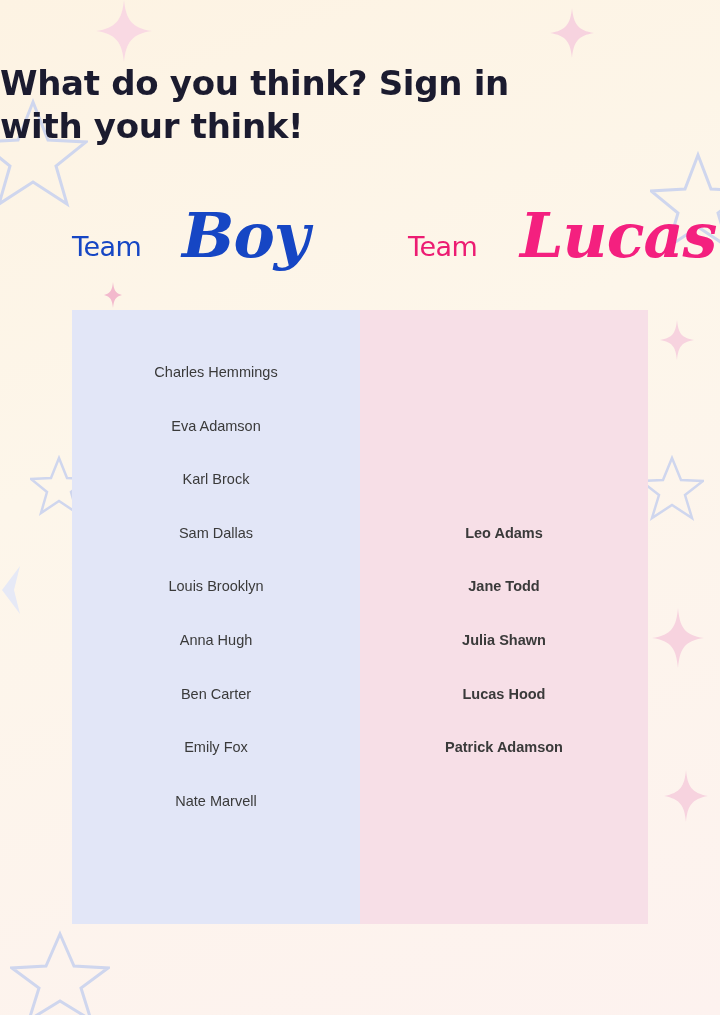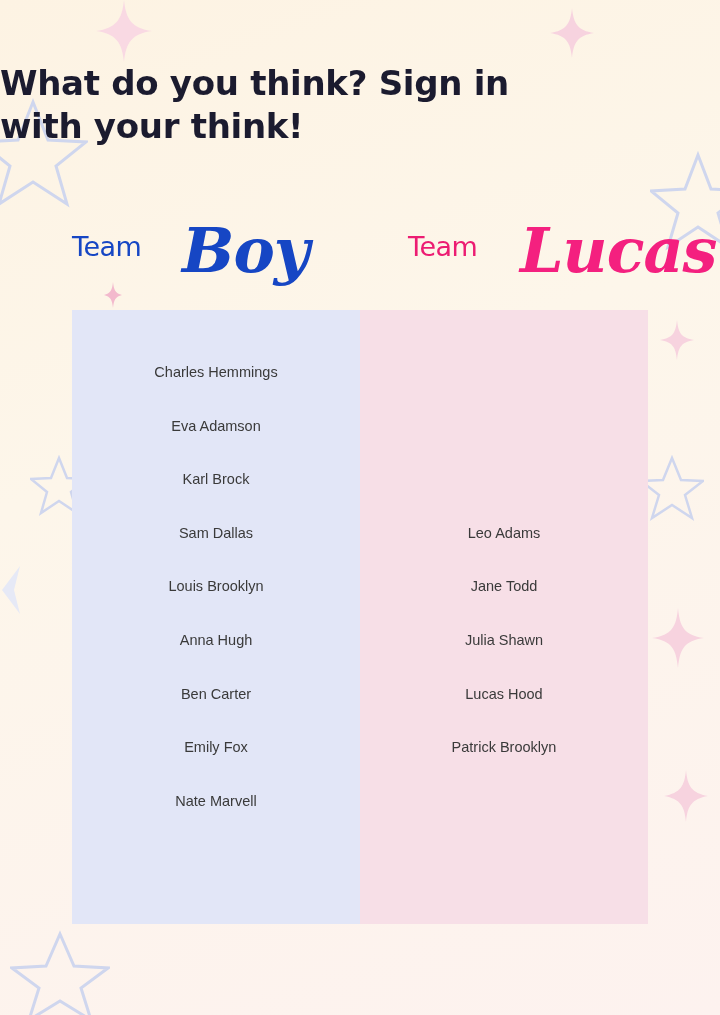--- a/index.html
+++ b/index.html
@@ -59,42 +59,41 @@
     letter-spacing: -0.5px;
   }
   .team-word {
     position: absolute;
     font-family: "DejaVu Serif", serif;
     font-style: italic;
     font-weight: bold;
     font-size: 62px;
     letter-spacing: -1px;
     line-height: 1;
-    margin-top: 15px;
   }
   .team-boy-label { left: 72px;  top: 26px; color: #1646c4; }
   .team-boy-word  { left: 182px; top: 0px;  color: #1646c4; }
   .team-girl-label{ left: 408px; top: 26px; color: #ec1c72; }
   .team-girl-word { left: 520px; top: 0px;  color: #f4207f; }
 
   .columns {
     position: absolute;
     top: 310px;
     left: 72px;
     width: 576px;
     height: 614px;
     display: flex;
   }
   .col {
     width: 288px;
     height: 100%;
     padding-top: 36px;
   }
   .col-boy  { background: #e2e6f7; }
-  .col-girl { background: #f7dfe7; }
+  .col-girl { background: #f7dfe7; font-weight: bold; }
 
   .name {
     text-align: center;
     font-family: "Liberation Sans", sans-serif;
     font-size: 14.5px;
     color: #3a3a3a;
     height: 53.6px;
     line-height: 53.6px;
   }
 </style>
@@ -202,20 +201,20 @@
     </div>
 
     <div class="col col-girl">
       <div class="name"></div>
       <div class="name"></div>
       <div class="name"></div>
       <div class="name">Leo Adams</div>
       <div class="name">Jane Todd</div>
       <div class="name">Julia Shawn</div>
       <div class="name">Lucas Hood</div>
-      <div class="name">Patrick Brooklyn</div>
+      <div class="name">Patrick Adamson</div>
       <div class="name"></div>
       <div class="name"></div>
       <div class="name"></div>
     </div>
 
   </div>
 </div>
 
 </body></html>

